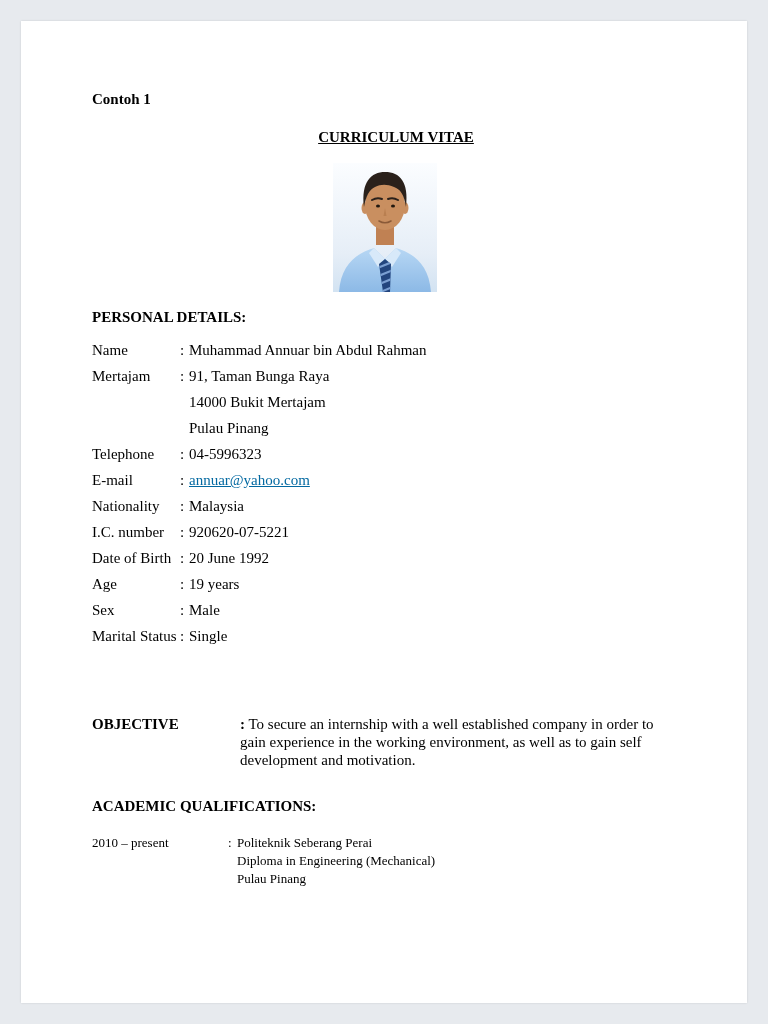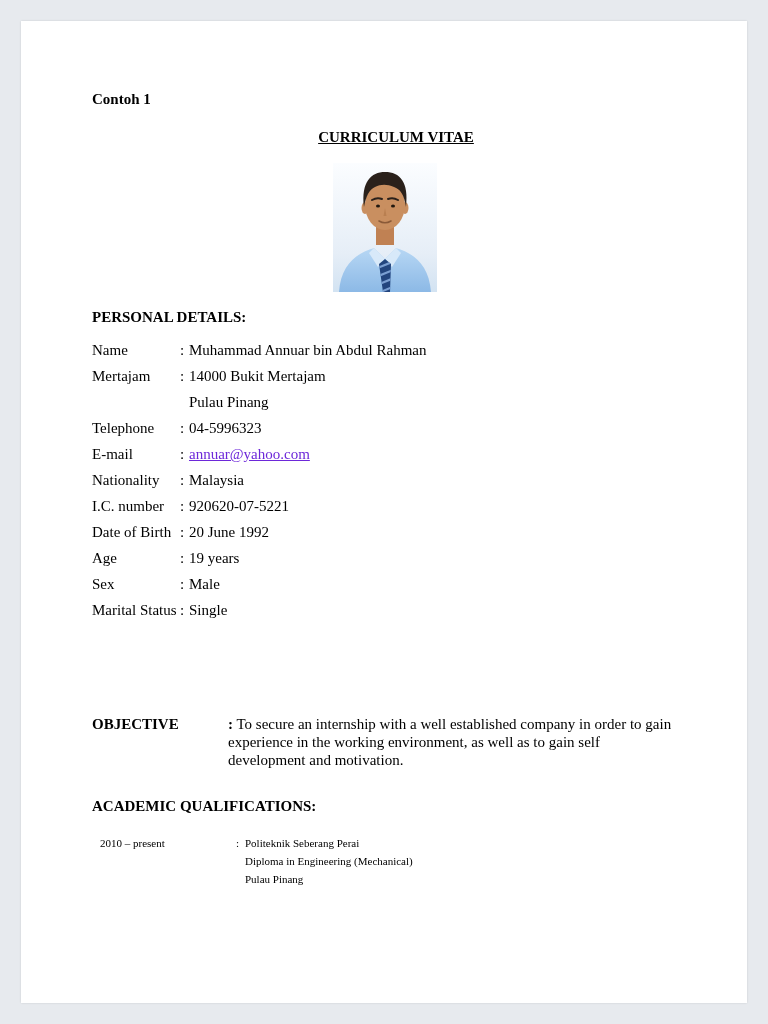--- a/index.html
+++ b/index.html
@@ -14,27 +14,27 @@
   .doc-title{left:12px;top:106px;width:726px;text-align:center;font-size:15px;font-weight:bold;line-height:20px;}
   .doc-title .u{text-decoration:underline;}
   .photo{left:312px;top:142px;width:104px;height:129px;}
   .photo svg{display:block;width:104px;height:129px;}
   .section-heading{font-size:15px;font-weight:bold;line-height:20px;white-space:nowrap;}
   .pd-heading{left:71px;top:286px;}
   .pd-rows{left:71px;top:316px;width:620px;}
   .pd-row{display:grid;grid-template-columns:88px 9px 1fr;font-size:15px;line-height:26px;}
   .pd-label{white-space:nowrap;}
   .pd-value div, .pd-value a{line-height:26px;}
-  .obj-row{left:71px;top:694px;width:584px;display:grid;grid-template-columns:136px 1fr;font-size:15px;line-height:18px;}
+  .obj-row{left:71px;top:694px;width:584px;display:grid;grid-template-columns:136px 1fr;font-size:15px;line-height:18px;gap:12px;}
   .obj-label{font-weight:bold;}
   .obj-sep{font-weight:bold;}
   .aq-heading{left:71px;top:775px;}
   .aq-rows{left:71px;top:813px;width:584px;}
-  .aq-row{display:grid;grid-template-columns:136px 9px 1fr;font-size:11px;line-height:18px;margin-left:8px;}
-  a.email-link{color:#6d28d9;text-decoration:underline;cursor:pointer;}
+  .aq-row{display:grid;grid-template-columns:136px 9px 1fr;font-size:13px;line-height:18px;}
+  a.email-link{color:#0369a1;text-decoration:underline;cursor:pointer;}
 </style>
 </head>
 <body>
 
 <div class="page">
 
   <div class="abs doc-label">Contoh 1</div>
 
   <div class="abs doc-title">
     <span class="u">CURRICULUM VITAE</span>
@@ -89,20 +89,21 @@
       <div class="pd-sep">:</div>
       <div class="pd-value">
         <div>Muhammad Annuar bin Abdul Rahman</div>
       </div>
     </div>
 
     <div class="pd-row">
       <div class="pd-label">Mertajam</div>
       <div class="pd-sep">:</div>
       <div class="pd-value">
+        <div>91, Taman Bunga Raya</div>
         <div>14000 Bukit Mertajam</div>
         <div>Pulau Pinang</div>
       </div>
     </div>
 
     <div class="pd-row">
       <div class="pd-label">Telephone</div>
       <div class="pd-sep">:</div>
       <div class="pd-value">
         <div>04-5996323</div>

